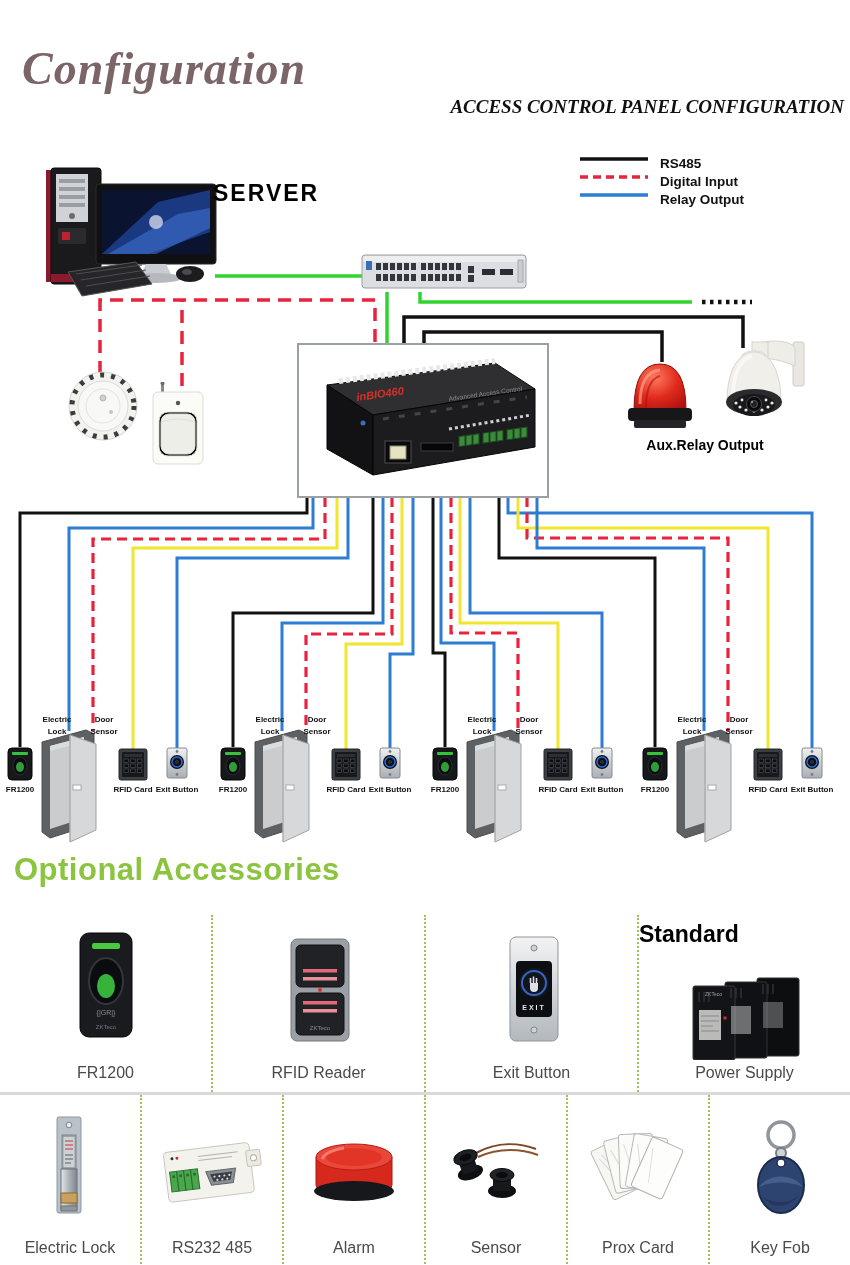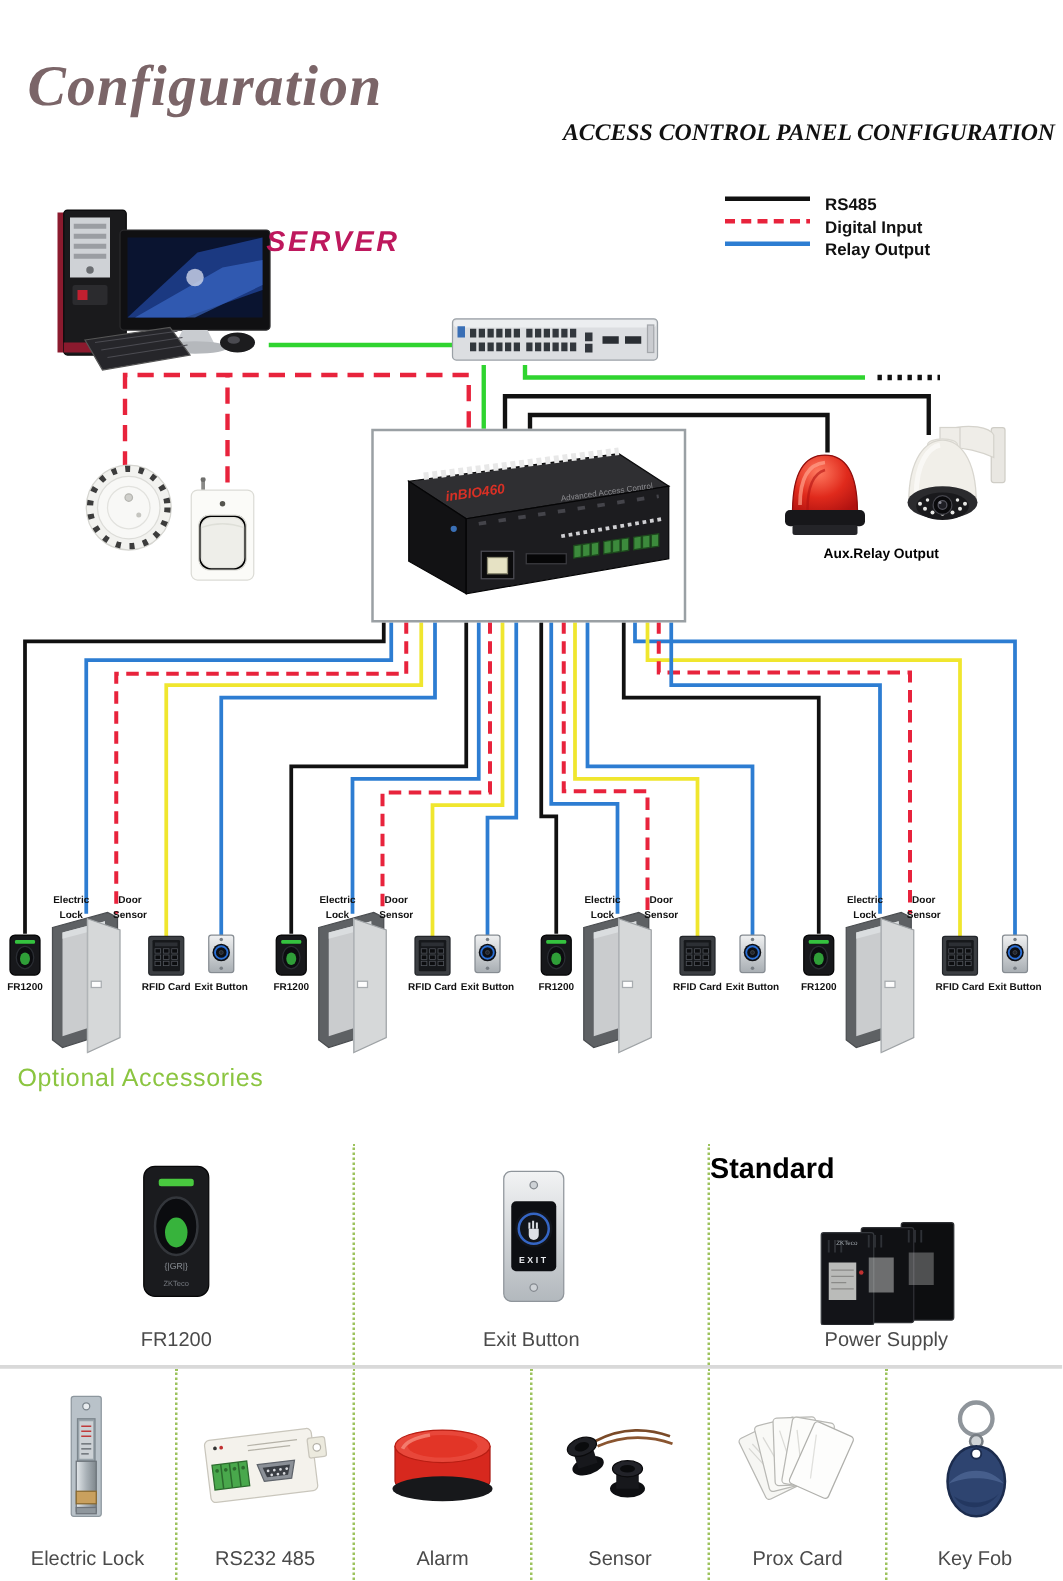--- a/index.html
+++ b/index.html
@@ -8,25 +8,25 @@
   .abs{position:absolute;}
   #wires{position:absolute;left:0;top:0;width:850px;height:1265px;pointer-events:none;}
   .page-title{font-family:"Liberation Serif","DejaVu Serif",serif;font-style:italic;
         font-size:46px;font-weight:600;letter-spacing:1px;}
   .subtitle{font-family:"Liberation Serif","DejaVu Serif",serif;font-style:italic;
         font-weight:bold;font-size:19px;color:#111;}
   .legend-row{display:flex;align-items:flex-start;height:17px;margin-bottom:1px;}
   .legend-row svg{flex:0 0 68px;margin-right:12px;}
   .legend-label{font-size:13.5px;font-weight:bold;color:#111;}
   .lg-dash{stroke-dasharray:8 5;}
-  .server-label{font-size:23px;font-weight:bold;letter-spacing:2px;color:#be185d;font-style:italic;}
-  .aux-label{font-size:11px;font-weight:bold;color:#000;text-align:center;width:210px;}
+  .server-label{font-size:23px;font-weight:bold;letter-spacing:2px;color:#000000;}
+  .aux-label{font-size:14px;font-weight:bold;color:#000;text-align:center;width:210px;}
   .door-group{position:absolute;width:205px;height:120px;top:700px;}
   .dev-label{position:absolute;font-size:8px;font-weight:bold;color:#111;text-align:center;line-height:12px;}
-  .opt-heading{font-size:20px;font-weight:400;color:#8bc540;letter-spacing:0.5px;}
+  .opt-heading{font-size:31px;font-weight:700;color:#8bc540;letter-spacing:0.5px;}
   .grid{position:absolute;left:0;top:915px;width:850px;}
   .grid-row{display:flex;width:850px;}
   .grid-row.r1{height:177px;}
   .grid-row.r2{height:172px;border-top:3px solid #d9d9d9;}
   .cell{flex:1 1 0;position:relative;display:flex;flex-direction:column;align-items:center;
         justify-content:flex-end;padding-bottom:10px;}
   .cell.sep{border-right:2px dotted #9cc25c;}
   .cell .art{flex:1 1 auto;display:flex;align-items:center;justify-content:center;width:100%;}
   .cell-label{font-size:16px;color:#4a4a4a;text-align:center;}
   .standard{position:absolute;top:6px;left:0;width:100%;text-align:left;
@@ -479,20 +479,36 @@
           <ellipse cx="55" cy="55" rx="9" ry="12" fill="#37b33c"></ellipse>
           <text x="55" y="84" font-size="7" fill="#8a8f95" text-anchor="middle" font-family="Liberation Sans,sans-serif">{|GR|}</text>
           <text x="55" y="98" font-size="6" fill="#75797f" text-anchor="middle" font-family="Liberation Sans,sans-serif">ZKTeco</text>
         </svg>
           </div>
         <div class="cell-label">FR1200</div>
       </div>
       <div class="cell sep">
         <div class="art">
             <svg width="110" height="118">
+          <rect x="27" y="8" width="58" height="102" rx="6" fill="#9aa0a5" stroke="#74797e"></rect>
+          <rect x="32" y="14" width="48" height="42" rx="5" fill="#202226" stroke="#101114"></rect>
+          <rect x="39" y="38" width="34" height="3.5" fill="#e06a78"></rect>
+          <rect x="39" y="46" width="34" height="3.5" fill="#e8919c"></rect>
+          <circle cx="56" cy="59" r="2" fill="#d23333"></circle>
+          <rect x="32" y="62" width="48" height="42" rx="5" fill="#202226" stroke="#101114"></rect>
+          <rect x="39" y="70" width="34" height="3.5" fill="#e06a78"></rect>
+          <rect x="39" y="78" width="34" height="3.5" fill="#e8919c"></rect>
+          <text x="56" y="99" font-size="6" fill="#8a8f95" text-anchor="middle" font-family="Liberation Sans,sans-serif">ZKTeco</text>
+        </svg>
+          </div>
+        <div class="cell-label">RFID Reader</div>
+      </div>
+      <div class="cell sep">
+        <div class="art">
+            <svg width="110" height="118">
           <defs>
                 <linearGradient id="st2" x1="0" y1="0" x2="0" y2="1">
                   <stop offset="0" stop-color="#f2f3f4"></stop>
                   <stop offset="1" stop-color="#b2b8bd"></stop>
                 </linearGradient>
               </defs>
           <rect x="33" y="6" width="48" height="104" rx="6" fill="url(#st2)" stroke="#8f959b"></rect>
           <circle cx="57" cy="17" r="3" fill="#ced2d6" stroke="#84898f"></circle>
           <circle cx="57" cy="99" r="3" fill="#ced2d6" stroke="#84898f"></circle>
           <rect x="39" y="30" width="36" height="56" rx="4" fill="#0c0e12"></rect>

